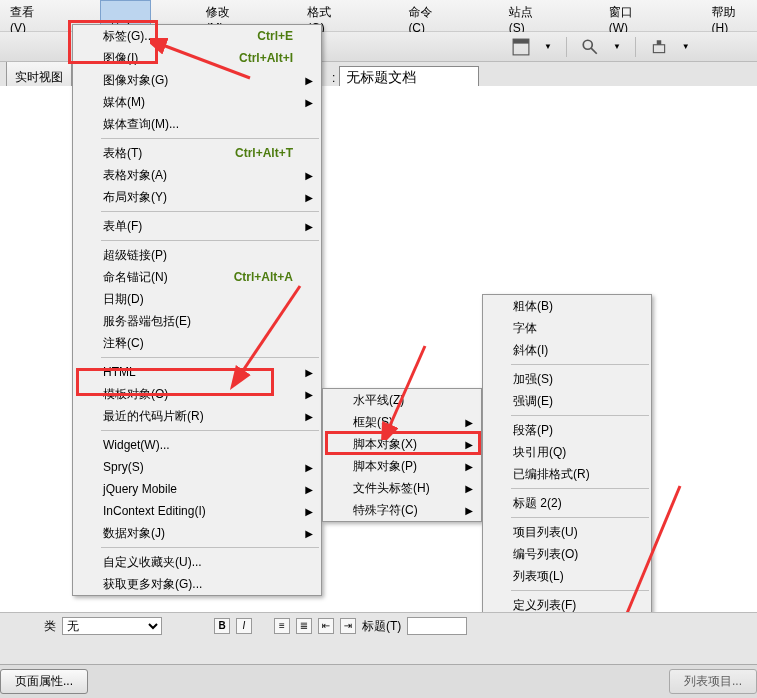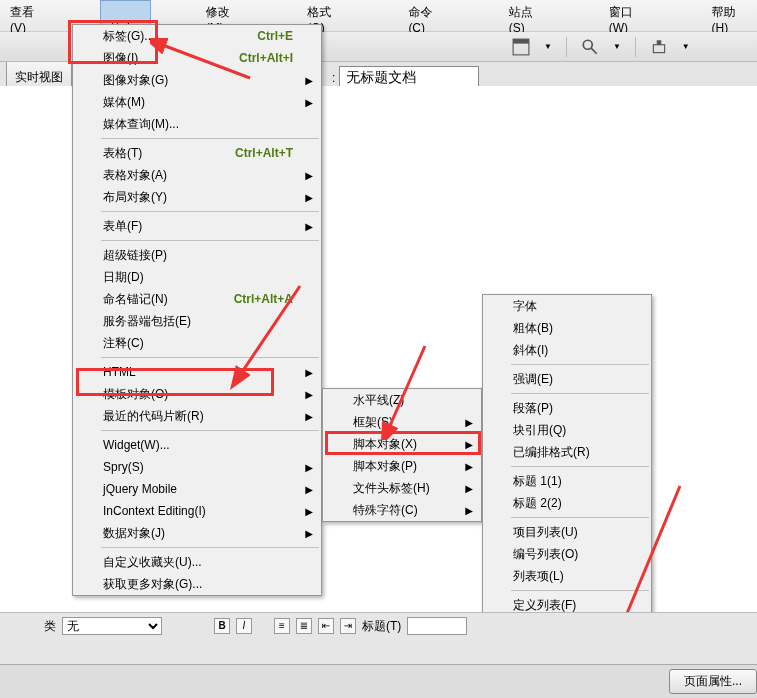--- a/index.html
+++ b/index.html
@@ -40,21 +40,21 @@
 
 .redarrow { position: absolute; pointer-events: none; }
 
 .bottombar { position: absolute; left: 0; right: 0; bottom: 34px; height: 52px; background: #e6e6e6; border-top: 1px solid #bbb; font-size: 12px; }
 .bottombar .line { display: flex; align-items: center; height: 26px; padding: 0 6px; gap: 6px; }
 .bottombar select, .bottombar input[type=text] { font-size: 12px; border: 1px solid #999; background: #fff; height: 18px; }
 .bottombar .lbl { width: 50px; text-align: right; }
 .bottombar select.wide { width: 100px; }
 .ficon { width:16px; height:16px; display:inline-block; border:1px solid #999; background:#f8f8f8; font-size:10px; line-height:14px; text-align:center; }
 
-.statusbar { position: absolute; left:0; right:0; bottom:0; height:34px; background:#ddd; border-top:1px solid #aaa; display:flex; align-items:center; justify-content:flex-end; gap:12px; font-size:12px; }
+.statusbar { position: absolute; left:0; right:0; bottom:0; height:34px; background:#ddd; border-top:1px solid #aaa; display:flex; align-items:center; justify-content:space-between; gap:12px; font-size:12px; }
 .statusbar .btn { background: linear-gradient(#fafafa,#e0e0e0); border:1px solid #888; border-radius:3px; padding:3px 14px; }
 
 .rightstrip { position:absolute; right:0; top:612px; height:28px; display:flex; align-items:center; gap:6px; background:#4a4a4a; color:#ddd; padding:0 6px; font-size:11px; }
 .rightstrip .ri { width:18px; height:14px; border:1px solid #888; background:#333; }
 </style>
 </head>
 <body>
 
 <div class="menubar">
   <div class="mitem">查看(V)</div>
@@ -133,27 +133,27 @@
   <div class="divider"></div>
   <div class="row">
       <span>表单(F)</span>
       <span class="arrow">▶</span>
     </div>
   <div class="divider"></div>
   <div class="row">
       <span>超级链接(P)</span>
     </div>
   <div class="row">
-      <span>日期(D)</span>
-    </div>
-  <div class="row">
       <span>命名锚记(N)</span>
       <span class="short">Ctrl+Alt+A</span>
     </div>
   <div class="row">
+      <span>日期(D)</span>
+    </div>
+  <div class="row">
       <span>服务器端包括(E)</span>
     </div>
   <div class="row">
       <span>注释(C)</span>
     </div>
   <div class="divider"></div>
   <div class="row">
       <span>HTML</span>
       <span class="arrow">▶</span>
     </div>
@@ -215,46 +215,46 @@
       <span class="arrow">▶</span>
     </div>
   <div class="row">
       <span>特殊字符(C)</span>
       <span class="arrow">▶</span>
     </div>
 </div>
 
 <div class="dropdown" id="menu-text">
   <div class="row">
+      <span>粗体(B)</span>
+    </div>
+  <div class="row">
       <span>字体</span>
     </div>
   <div class="row">
-      <span>粗体(B)</span>
-    </div>
-  <div class="row">
       <span>斜体(I)</span>
     </div>
   <div class="divider"></div>
   <div class="row">
+      <span>加强(S)</span>
+    </div>
+  <div class="row">
       <span>强调(E)</span>
     </div>
   <div class="divider"></div>
   <div class="row">
       <span>段落(P)</span>
     </div>
   <div class="row">
       <span>块引用(Q)</span>
     </div>
   <div class="row">
       <span>已编排格式(R)</span>
     </div>
   <div class="divider"></div>
-  <div class="row">
-      <span>标题 1(1)</span>
-    </div>
   <div class="row">
       <span>标题 2(2)</span>
     </div>
   <div class="divider"></div>
   <div class="row">
       <span>项目列表(U)</span>
     </div>
   <div class="row">
       <span>编号列表(O)</span>
     </div>
@@ -330,13 +330,14 @@
     <span class="ficon">≣</span>
     <span class="ficon">⇤</span>
     <span class="ficon">⇥</span>
     <span>标题(T)</span>
     <input type="text" style="width: 60px;">
   </div>
 </div>
 
 <div class="statusbar">
   <span class="btn">页面属性...</span>
+  <span class="btn" style="opacity:.6">列表项目...</span>
 </div>
 
 </body></html>

